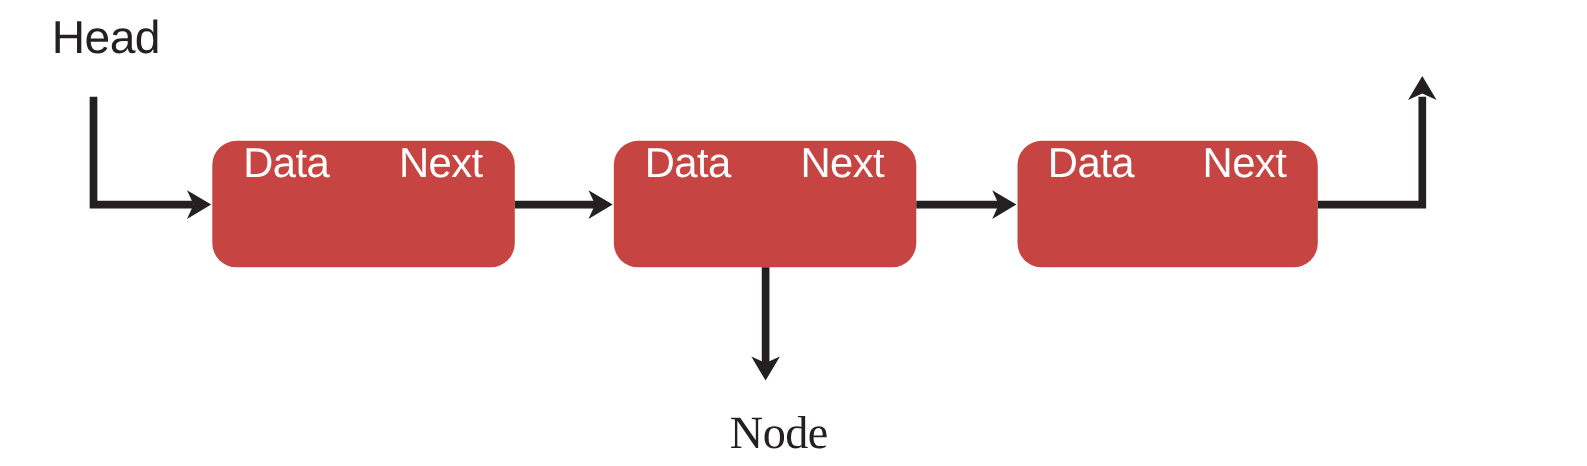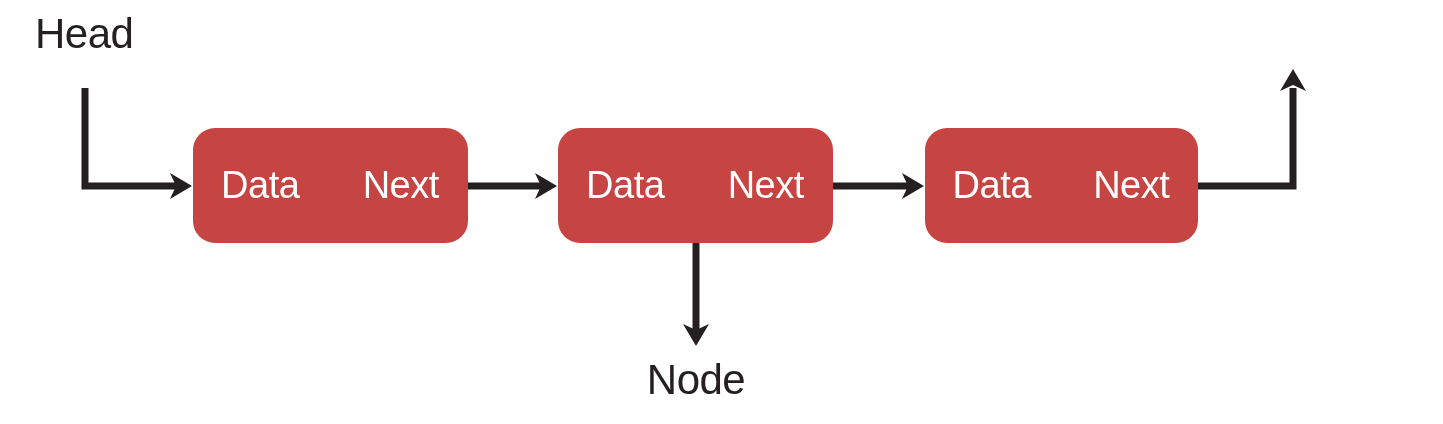--- a/index.html
+++ b/index.html
@@ -12,32 +12,33 @@
     overflow: hidden;
   }
   .dark-label {
     position: absolute;
     color: #241f21;
     font-size: 42px;
     font-weight: 500;
     line-height: 1;
     letter-spacing: -0.5px;
     white-space: nowrap;
+    margin-left: 12px;
   }
   .head-label    { left: 35px;  top: 13px; }
   .pointer-label { left: 1157px; top: 13px; }
-  .node-caption  { left: 696px; top: 359px; transform: translateX(-50%); }
+  .node-caption  { left: 696px; top: 373px; transform: translateX(-50%); font-family: Liberation Serif, serif; }
   .node {
     position: absolute;
     top: 128px;
     height: 115px;
     background: #c64542;
     border-radius: 22px;
     display: flex;
-    align-items: center;
+    align-items: flex-start;
   }
   .node-1 { left: 193px; width: 275px; }
   .node-2 { left: 558px; width: 275px; }
   .node-3 { left: 925px; width: 273px; }
   .cell {
     flex: 1 1 0;
     display: flex;
     align-items: center;
     justify-content: center;
     color: #ffffff;

